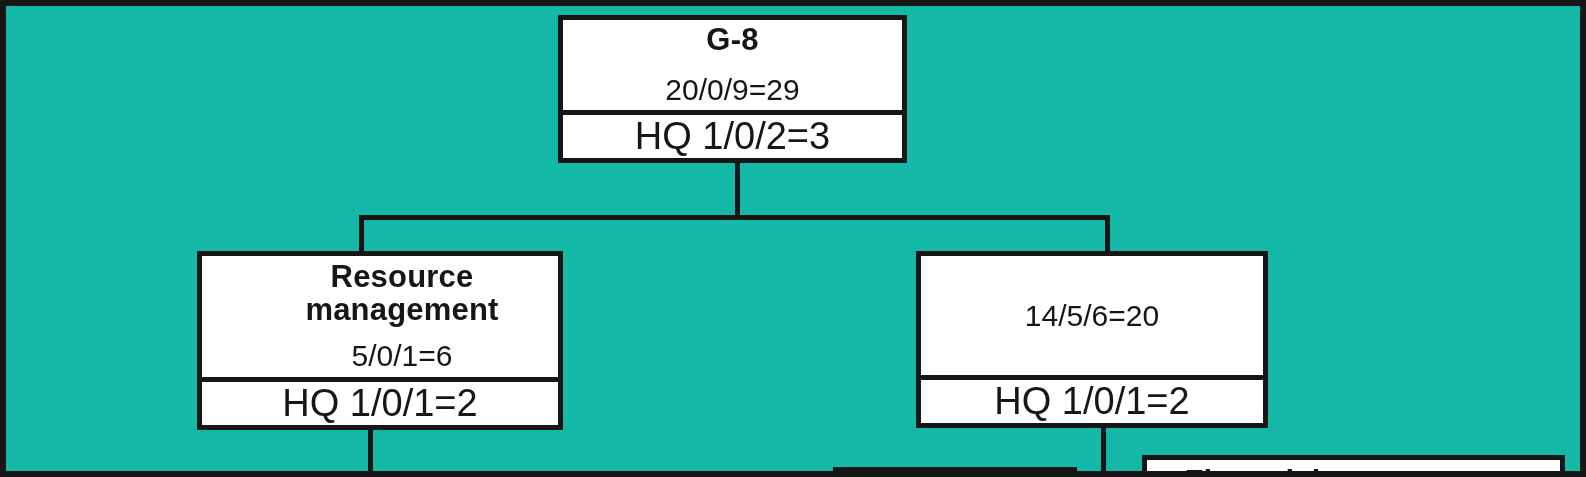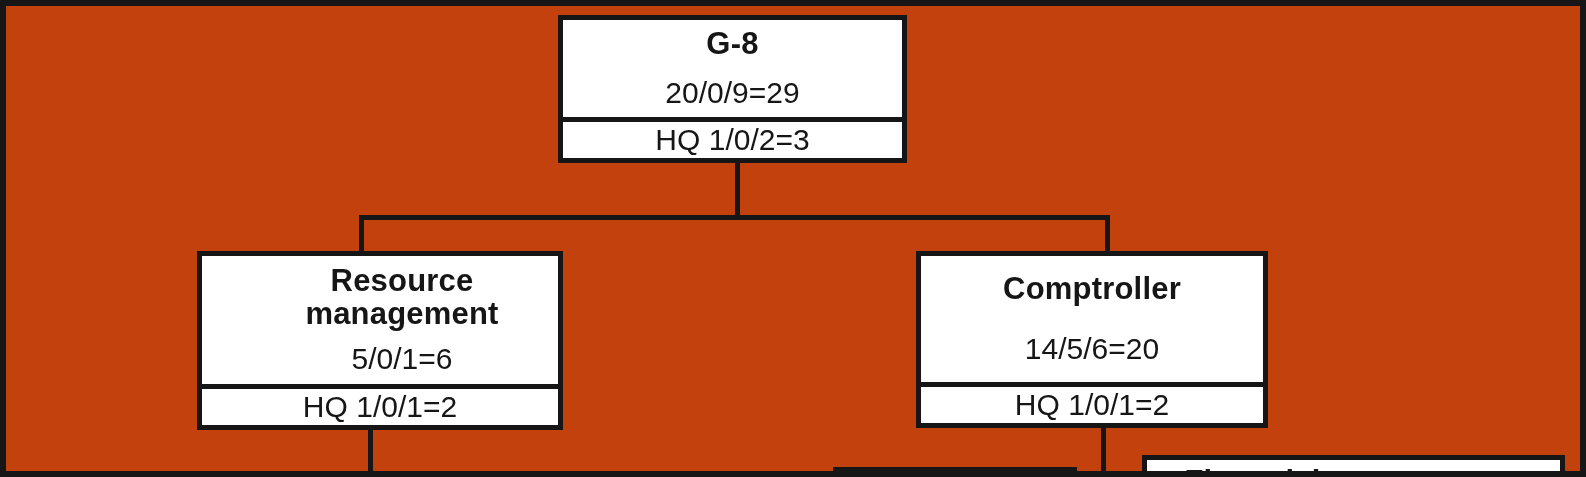--- a/index.html
+++ b/index.html
@@ -4,21 +4,21 @@
 <style>
   html, body { margin: 0; padding: 0; }
   body {
     font-family: "Liberation Sans", sans-serif;
     background: #ffffff;
   }
   #stage {
     position: relative;
     width: 1586px;
     height: 477px;
-    background: #c2410c;
+    background: #14b8a6;
     overflow: hidden;
     color: #161616;
   }
   .frame {
     position: absolute;
     inset: 0;
     border: 6px solid #161616;
     box-sizing: border-box;
     pointer-events: none;
   }
@@ -48,21 +48,21 @@
     font-size: 30px;
     line-height: 1.1;
     text-align: right;
   }
   .node-hq {
     flex: 0 0 36px;
     border-top: 5px solid #161616;
     display: flex;
     align-items: center;
     justify-content: center;
-    font-size: 30px;
+    font-size: 38px;
     overflow: visible;
   }
   .connector {
     position: absolute;
     background: #161616;
   }
   
   #node-g8          { left: 558px;  top: 15px;  width: 349px; height: 148px; }
   #node-g8 .node-main { gap: 16px; }
   #node-resource    { left: 197px;  top: 251px; width: 366px; height: 179px; }
@@ -104,21 +104,20 @@
   <div class="node" id="node-resource">
     <div class="node-main">
       <div class="node-title">Resource management</div>
       <div class="node-strength">5/0/1=6</div>
     </div>
     <div class="node-hq">HQ 1/0/1=2</div>
   </div>
 
   <div class="node" id="node-comptroller">
     <div class="node-main">
-      <div class="node-title">Comptroller</div>
       <div class="node-strength">14/5/6=20</div>
     </div>
     <div class="node-hq">HQ 1/0/1=2</div>
   </div>
 
   <div class="node" id="node-unlabeled"></div>
 
   <div class="node" id="node-financial">
     <div class="node-main">
       <div class="node-title">Financial management</div>

